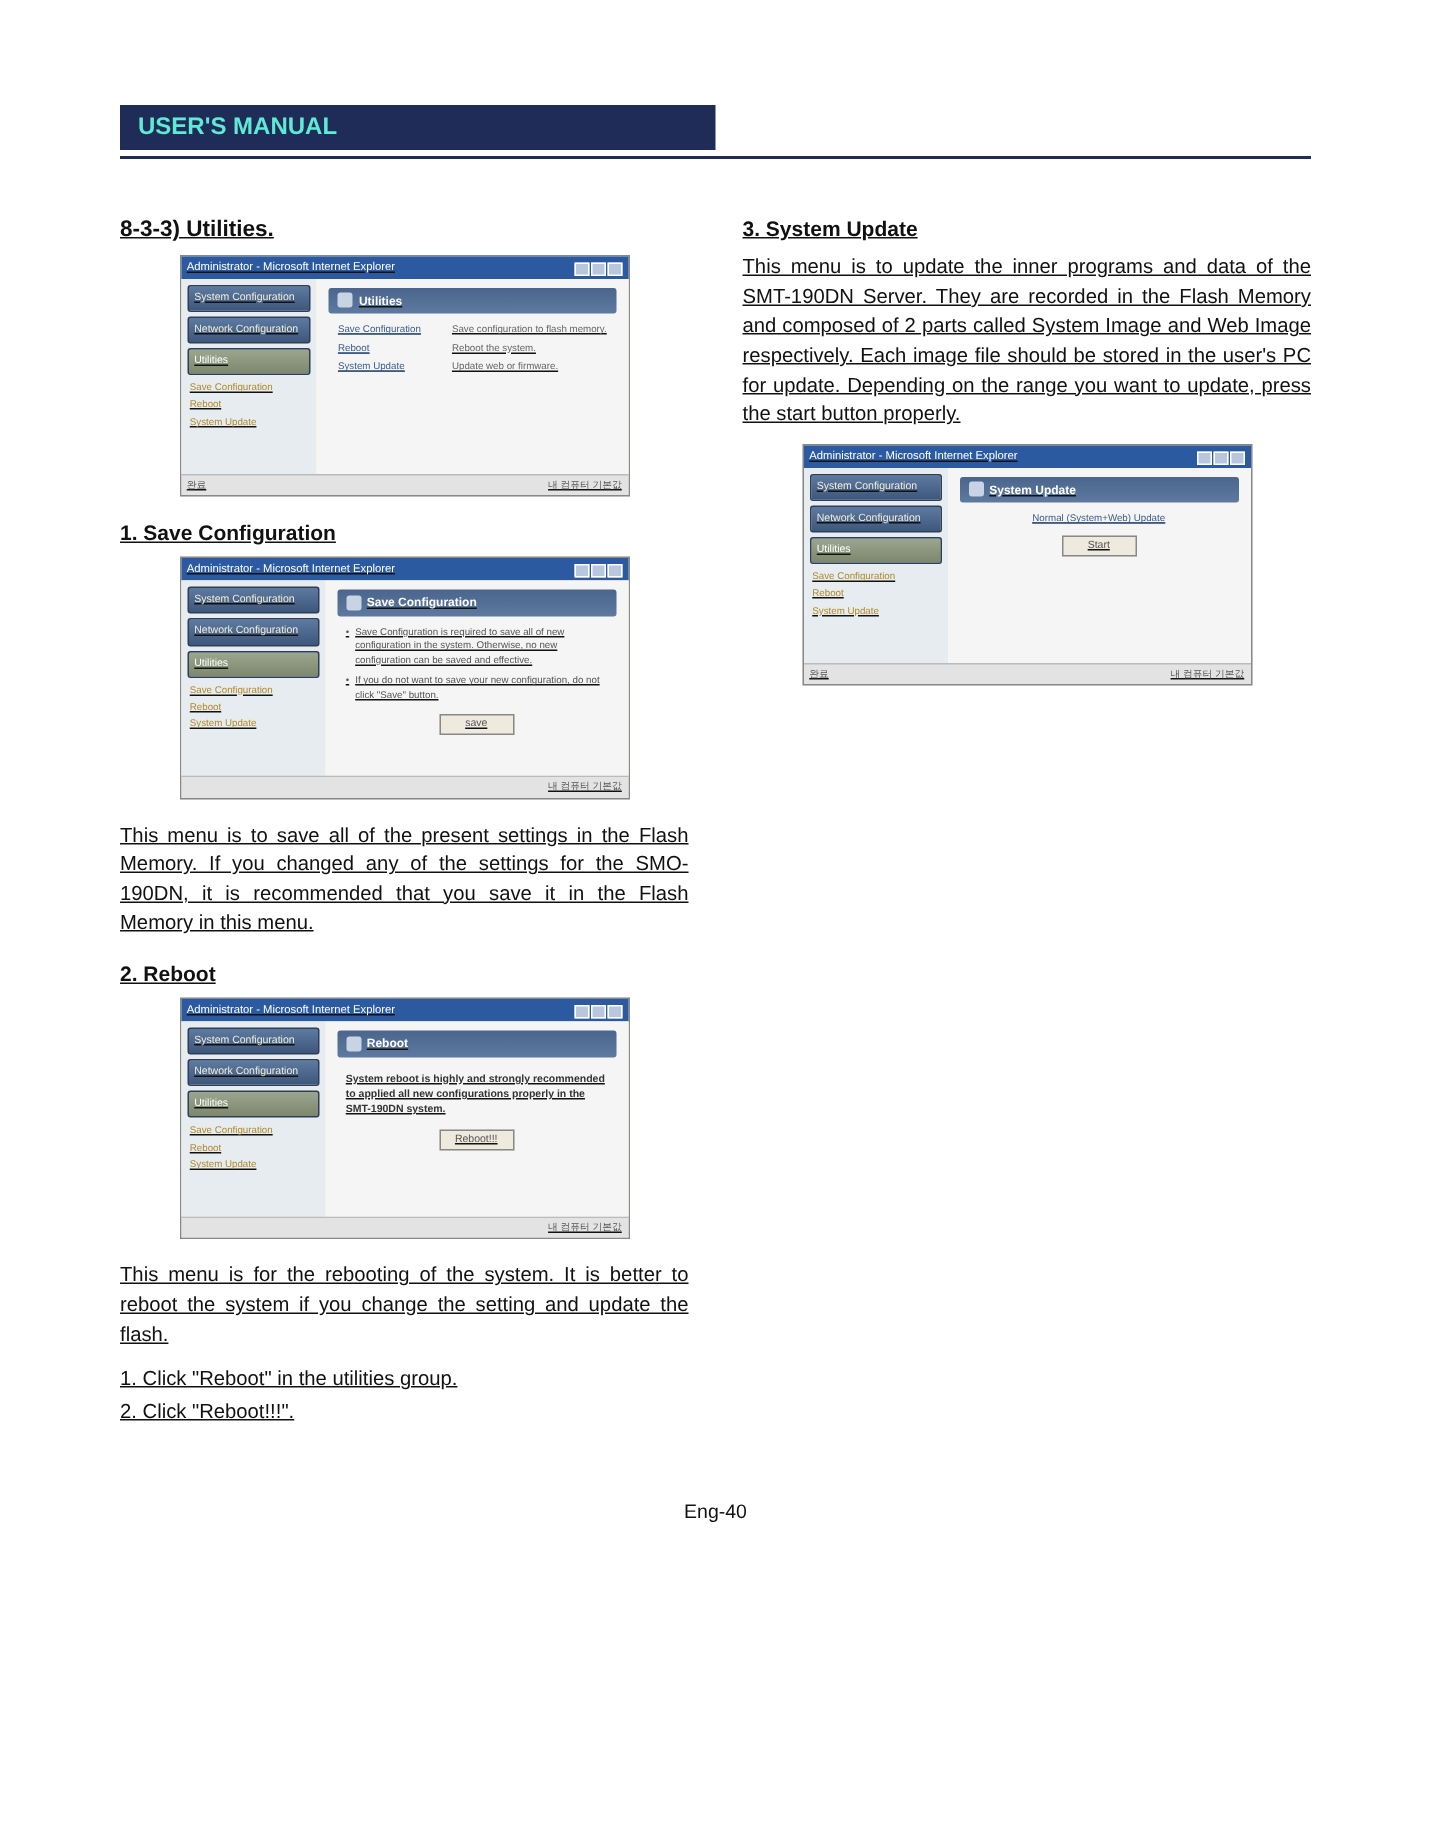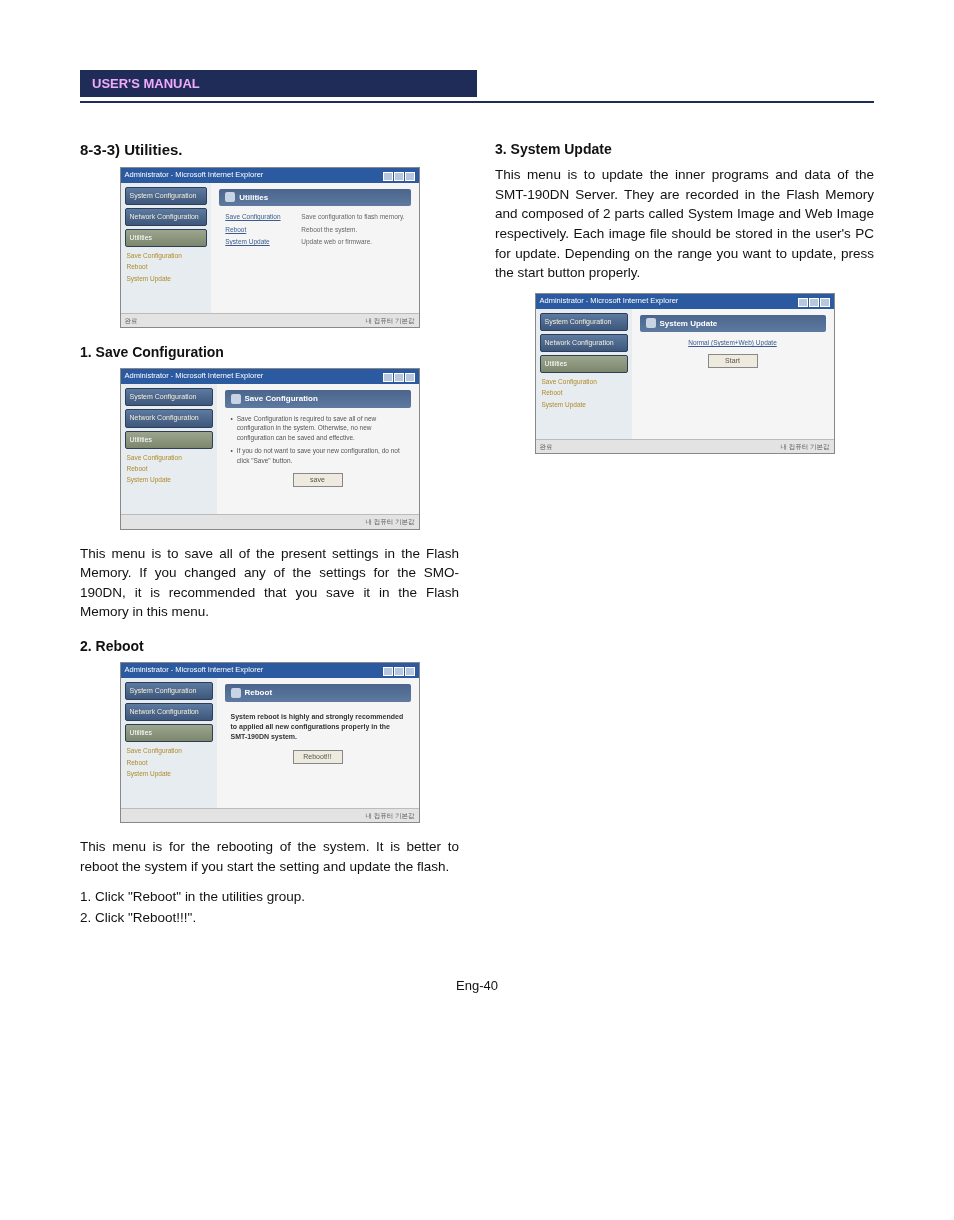--- a/index.html
+++ b/index.html
@@ -1,20 +1,20 @@
 <!DOCTYPE html>
 <html><head>
 <meta charset="utf-8">
 <style>
   * { box-sizing: border-box; margin: 0; padding: 0; }
   html, body { width: 954px; background: #fff; font-family: Arial, Helvetica, sans-serif; color: #111; }
   .page { width: 954px; padding: 70px 80px 60px 80px; }
-  .header-bar { background: #1f2c57; color: #f0abfc; font-weight: bold; font-size: 13px; padding: 6px 12px; width: 50%; margin-bottom: 4px; }
+  .header-bar { background: #1f2c57; color: #5eead4; font-weight: bold; font-size: 16px; padding: 6px 12px; width: 50%; margin-bottom: 4px; }
   .header-rule { border-top: 2px solid #1f2c57; margin-bottom: 36px; }
-  .columns { display: flex; gap: 36px; }
+  .columns { display: flex; gap: 36px; text-decoration: underline; }
   .col { flex: 1 1 0; min-width: 0; font-size: 13.5px; line-height: 1.45; }
   .section-num { font-weight: bold; font-size: 15px; margin-bottom: 6px; }
   .subhead { font-weight: bold; font-size: 14px; margin: 14px 0 6px 0; }
   .body-text { text-align: justify; margin-bottom: 10px; }
   .step-list { margin: 6px 0 10px 0; }
   .step-list div { margin-bottom: 2px; }
   .footer { text-align: center; font-size: 13px; margin-top: 40px; }
 
   
   .shot { width: 300px; margin: 4px auto 14px auto; border: 1px solid #888; background: #e9e9e9; font-size: 7px; color: #333; }
@@ -185,21 +185,21 @@
               <span class="btn">Reboot!!!</span>
             </div>
           </div>
         </div>
         <div class="status">
           <span></span>
           <span>내 컴퓨터 기본값</span>
         </div>
       </div>
 
-      <div class="body-text">This menu is for the rebooting of the system. It is better to reboot the system if you start the setting and update the flash.</div>
+      <div class="body-text">This menu is for the rebooting of the system. It is better to reboot the system if you change the setting and update the flash.</div>
       <div class="step-list">
         <div>1. Click "Reboot" in the utilities group.</div>
         <div>2. Click "Reboot!!!".</div>
       </div>
 
     </div>
 
     <div class="col">
 
       <div class="subhead" style="margin-top:0;">3. System Update</div>

